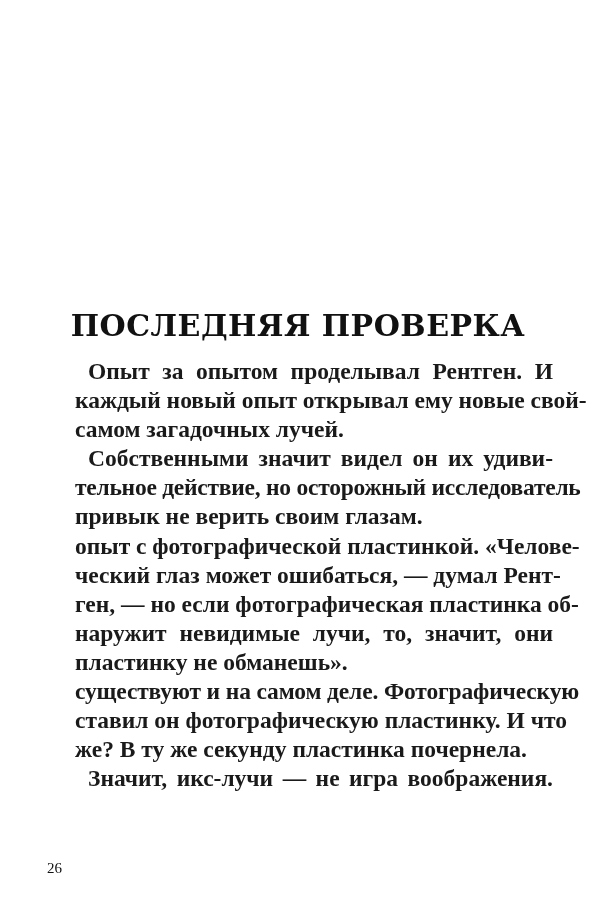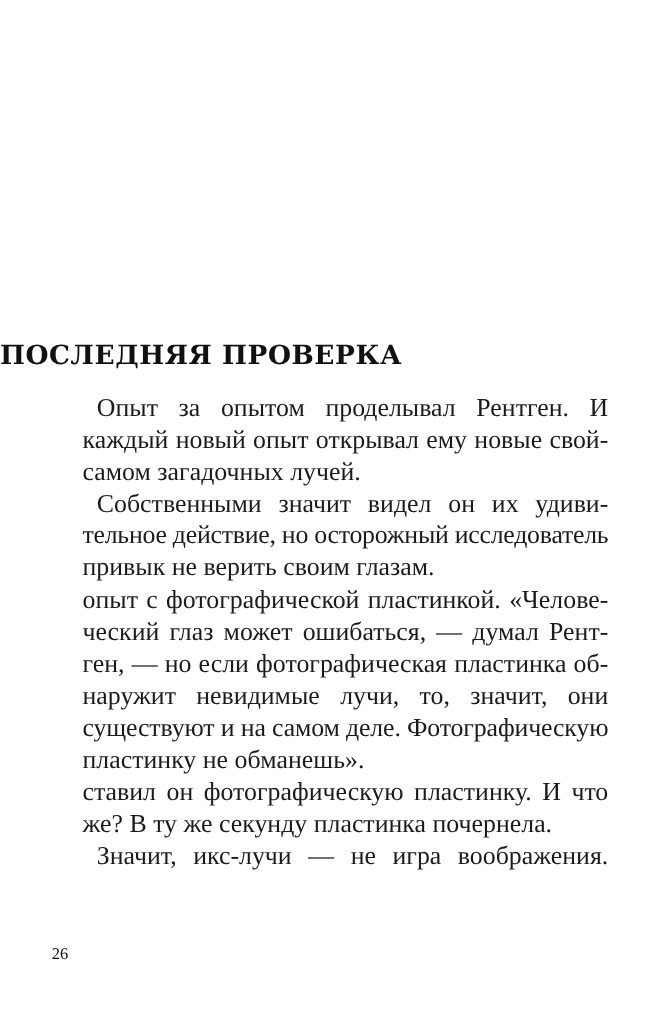--- a/index.html
+++ b/index.html
@@ -2,27 +2,27 @@
 <html><head>
 <meta charset="utf-8">
 <style>
   html, body { margin: 0; padding: 0; }
   body {
     width: 600px; height: 923px; background: #ffffff; position: relative; overflow: hidden;
     font-family: "DejaVu Serif", "Liberation Serif", serif; color: #1a1a1a;
   }
   .page { position: absolute; left: 0; top: 0; width: 600px; height: 923px; }
   .title {
-    position: absolute; top: 308px; left: 0; width: 596px; text-align: left;
-    font-family: "DejaVu Serif", serif; font-weight: bold; font-size: 24px; letter-spacing: 0.5px;
+    position: absolute; top: 308px; left: 0; width: 596px; text-align: center;
+    font-family: "DejaVu Serif", serif; font-weight: bold; font-size: 30px; letter-spacing: 0.5px;
     color: #111;
   }
   .text {
     position: absolute; left: 75px; width: 478px; top: 357px;
-    font-family: "Liberation Serif", serif; font-size: 23.5px; line-height: 29.1px;
+    font-family: "Liberation Serif", serif; font-size: 23.5px; line-height: 29.1px; font-weight: bold;
   }
   .line { display: block; text-align: justify; text-align-last: justify; white-space: nowrap; height: 29.1px; }
   .line.indent { padding-left: 13px; }
   .line.last { text-align-last: left; }
   .pagenum {
     position: absolute; left: 47px; top: 860px; font-family: "Liberation Serif", serif; font-size: 15px; color: #111;
   }
 </style>
 </head>
 <body>
@@ -33,20 +33,20 @@
       <span class="line indent">Опыт за опытом проделывал Рентген. И</span>
       <span class="line">каждый новый опыт открывал ему новые свой-</span>
       <span class="line last">самом загадочных лучей.</span>
       <span class="line indent">Собственными значит видел он их удиви-</span>
       <span class="line" style="letter-spacing: -0.24375px;">тельное действие, но осторожный исследователь</span>
       <span class="line last">привык не верить своим глазам.</span>
       <span class="line">опыт с фотографической пластинкой. «Челове-</span>
       <span class="line">ческий глаз может ошибаться, — думал Рент-</span>
       <span class="line">ген, — но если фотографическая пластинка об-</span>
       <span class="line">наружит невидимые лучи, то, значит, они</span>
+      <span class="line last">пластинку не обманешь».</span>
       <span class="line" style="letter-spacing: -0.135174px;">существуют и на самом деле. Фотографическую</span>
-      <span class="line last">пластинку не обманешь».</span>
       <span class="line">ставил он фотографическую пластинку. И что</span>
       <span class="line last">же? В ту же секунду пластинка почернела.</span>
       <span class="line indent">Значит, икс-лучи — не игра воображения.</span>
     </div>
   <div class="pagenum">26</div>
 </div>
 
 </body></html>

